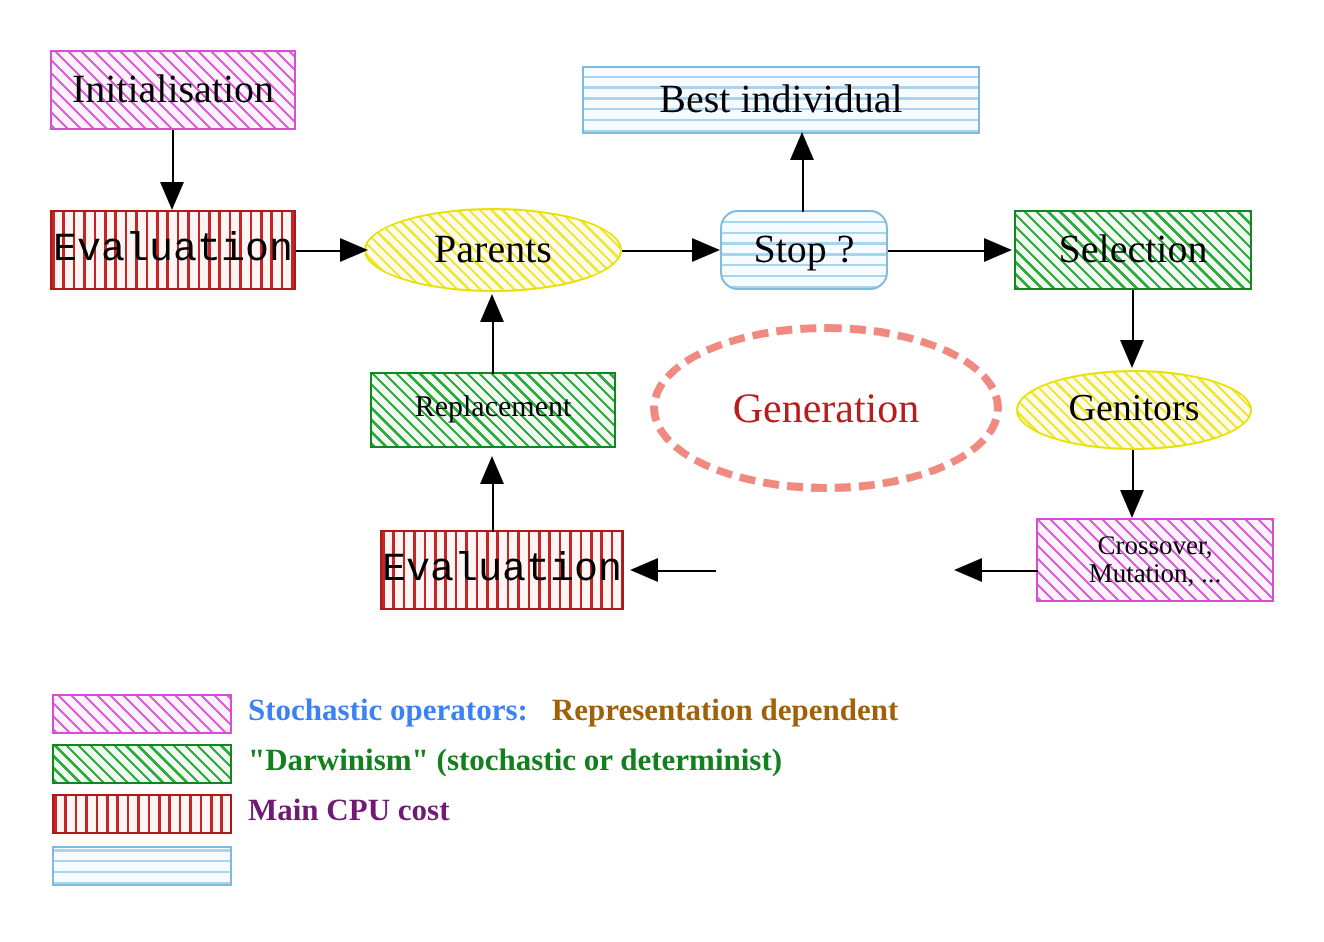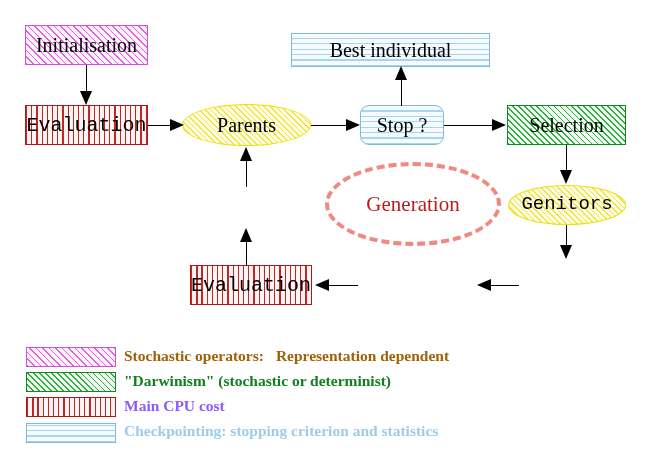--- a/index.html
+++ b/index.html
@@ -142,30 +142,37 @@
   </div>
 
   <div class="node fill-blue rounded" style="left:360px; top:105px; width:84px; height:40px; font-size:20px;">
     <span>Stop ?</span>
   </div>
 
   <div class="node fill-green" style="left:507px; top:105px; width:119px; height:40px; font-size:20px;">
     <span>Selection</span>
   </div>
 
-  <div class="node fill-yellow ellipse" style="left:508px; top:185px; width:118px; height:40px; font-size:19px;font-family:Liberation Mono, monospace;">
+  <div class="node fill-yellow ellipse" style="left:508px; top:185px; width:118px; height:40px; font-size:19px;">
     <span>Genitors</span>
   </div>
 
+  <div class="node fill-magenta" style="left:518px; top:259px; width:119px; height:42px; font-size:13.5px;">
+    <span>Crossover,
+Mutation, ...</span>
+  </div>
 
 
   <div class="node fill-red" style="left:190px; top:265px; width:122px; height:40px; font-size:20px;">
     <span>Evaluation</span>
   </div>
 
+  <div class="node fill-green" style="left:185px; top:186px; width:123px; height:38px; font-size:15px;">
+    <span>Replacement</span>
+  </div>
 
   <div class="generation-ellipse" style="left:325px; top:162px; width:176px; height:84px; font-size:21px;">
     <span>Generation</span>
   </div>
 
   <div class="conn conn-v" style="left:86px; top:65px; height:28px;"></div>
   <div class="arrow arrow-down" style="left:79.5px; top:91px;"></div>
 
   <div class="conn conn-h" style="left:148px; top:124.5px; width:24px;"></div>
   <div class="arrow arrow-right" style="left:170px; top:118.5px;"></div>
@@ -192,31 +199,28 @@
   <div class="arrow arrow-left" style="left:315px; top:278.5px;"></div>
 
   <div class="conn conn-v" style="left:246px; top:236px; height:30px;"></div>
   <div class="arrow arrow-up" style="left:239.5px; top:228px;"></div>
 
   <div class="conn conn-v" style="left:246px; top:156px; height:31px;"></div>
   <div class="arrow arrow-up" style="left:239.5px; top:147px;"></div>
 
   <div class="legend-swatch fill-magenta" style="left:26px; top:347px;"></div>
   <div class="legend-text" style="top:347px;">
-    <span class="part1" style="color:#a16207;">Stochastic operators:</span><span style="display:inline-block;width:12px;"></span><span class="part2" style="color:#a16207;">Representation dependent</span>
+    <span class="part1" style="color:#3b82f6;">Stochastic operators:</span><span style="display:inline-block;width:12px;"></span><span class="part2" style="color:#a16207;">Representation dependent</span>
   </div>
 
   <div class="legend-swatch fill-green" style="left:26px; top:372px;"></div>
   <div class="legend-text" style="top:372px; color:#12801f;">
     <span>"Darwinism" (stochastic or determinist)</span>
   </div>
 
   <div class="legend-swatch fill-red" style="left:26px; top:397px;"></div>
-  <div class="legend-text" style="top:397px; color:#8b5cf6;">
+  <div class="legend-text" style="top:397px; color:#701a75;">
     <span>Main CPU cost</span>
   </div>
 
   <div class="legend-swatch fill-blue" style="left:26px; top:423px;"></div>
-  <div class="legend-text" style="top:422px; color:#9ecbe8;">
-    <span>Checkpointing: stopping criterion and statistics</span>
-  </div>
 
 </div>
 
 </body></html>

